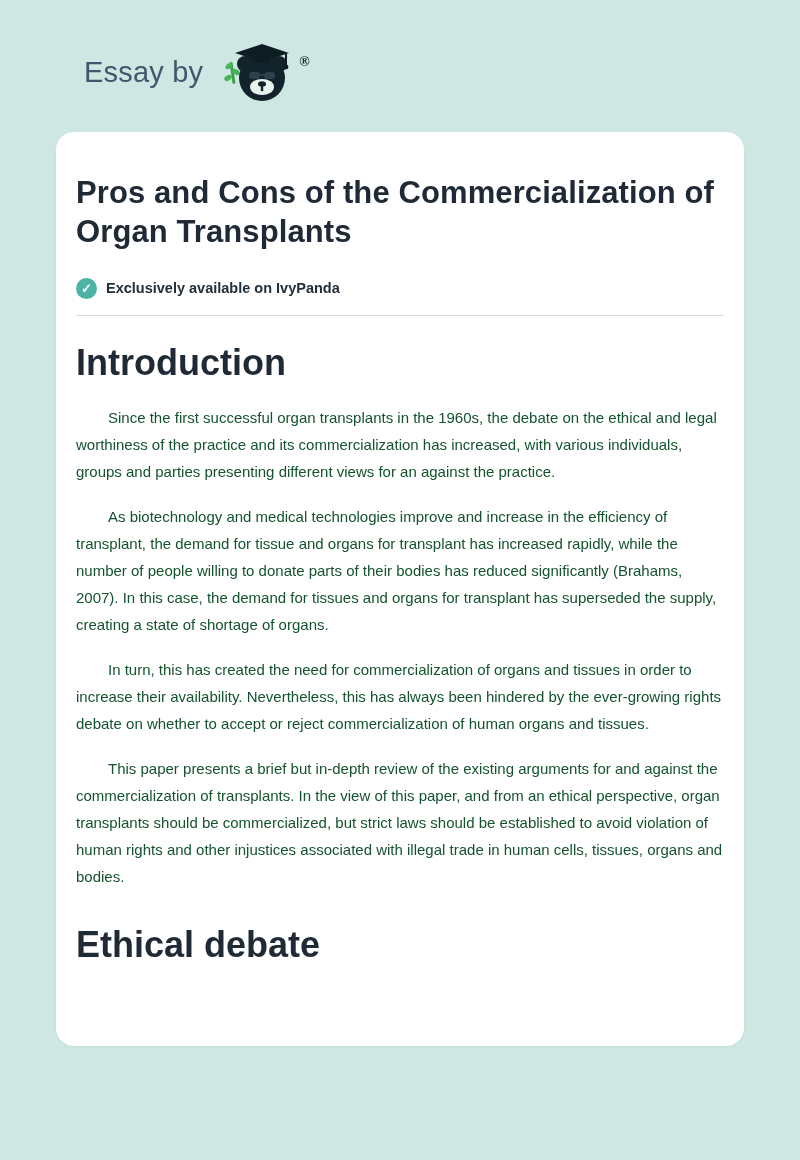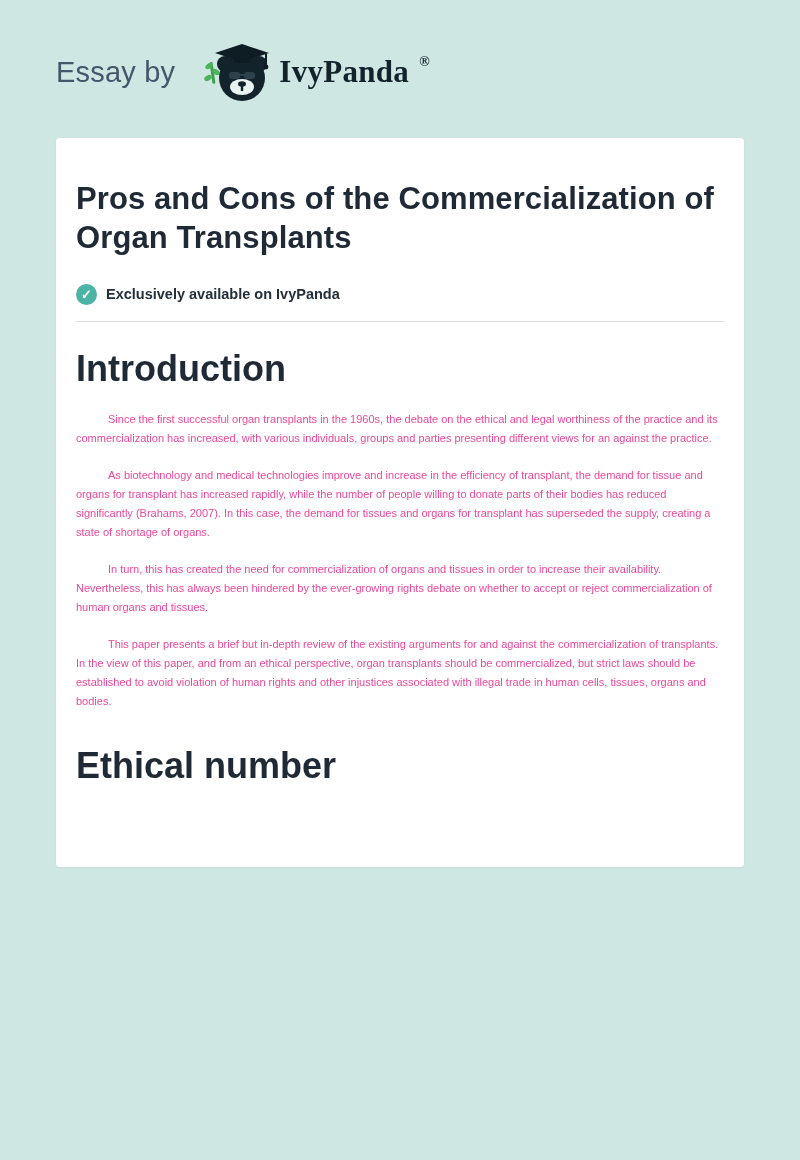--- a/index.html
+++ b/index.html
@@ -8,22 +8,22 @@
     min-height: 1160px;
     background: #cfe7e2;
     font-family: "Liberation Sans", sans-serif;
   }
   .page { width: 800px; min-height: 1160px; padding-bottom: 40px; }
 
   
   .site-header {
     display: flex;
     align-items: center;
-    padding: 40px 0 26px 56px;
-    gap: 22px;
+    padding: 40px 0 26px 84px;
+    gap: 14px;
   }
   .essay-by {
     font-size: 29px;
     color: #44566b;
     letter-spacing: 0.2px;
     margin-right: 6px;
   }
   .brand-link {
     display: flex;
     align-items: center;
@@ -44,23 +44,23 @@
     font-size: 14px;
     color: #13232b;
     vertical-align: super;
     position: relative;
     top: -10px;
   }
 
   
   .essay-card {
     width: 688px;
-    margin: 8px auto;
+    margin: 2px auto;
     background: #ffffff;
-    border-radius: 4px;
+    border-radius: 18px;
     padding: 42px 20px 60px 20px;
     box-shadow: 0 1px 3px rgba(20,60,55,0.06);
   }
   .essay-title {
     font-size: 31px;
     line-height: 1.25;
     font-weight: 700;
     color: #1f2a36;
     margin-bottom: 26px;
     letter-spacing: 0.1px;
@@ -92,23 +92,23 @@
     color: #232f3a;
   }
   .section-heading {
     font-size: 36px;
     font-weight: 700;
     color: #1f2a36;
     margin: 34px 0 20px 0;
   }
   .section-heading:first-of-type { margin-top: 8px; }
   .essay-card p {
-    font-size: 11px;
-    line-height: 19px;
-    color: #ec4899;
+    font-size: 15px;
+    line-height: 27px;
+    color: #14532d;
     text-indent: 32px;
     margin-bottom: 18px;
   }
   .essay-card p:last-child { margin-bottom: 0; }
 
   .logo-svg { display: block; }
 </style>
 </head>
 <body>
 
@@ -135,39 +135,38 @@
 
         <rect x="26" y="32" width="11" height="7" rx="3" fill="#2e4049"></rect>
         <rect x="41" y="32" width="11" height="7" rx="3" fill="#2e4049"></rect>
         <rect x="36" y="34" width="6" height="2" fill="#2e4049"></rect>
 
         <polygon points="39,4 66,13 39,22 12,13" fill="#0e1d24"></polygon>
         <rect x="31" y="16" width="16" height="7" rx="2" fill="#0e1d24"></rect>
         <line x1="63" y1="14" x2="63" y2="26" stroke="#0e1d24" stroke-width="2"></line>
         <circle cx="63" cy="27" r="2.4" fill="#0e1d24"></circle>
       </svg>
-      <span class="brand-name">IvyPanda</span>
         <span class="brand-reg">®</span>
     </a>
   </header>
 
   <article class="essay-card">
 
     <h1 class="essay-title">Pros and Cons of the Commercialization of Organ Transplants</h1>
 
     <div class="badge-row">
       <span class="check-icon">✓</span>
       <span class="badge-text">Exclusively available on IvyPanda</span>
     </div>
 
     <h2 class="section-heading">Introduction</h2>
 
     <p>Since the first successful organ transplants in the 1960s, the debate on the ethical and legal worthiness of the practice and its commercialization has increased, with various individuals, groups and parties presenting different views for an against the practice.</p>
     <p>As biotechnology and medical technologies improve and increase in the efficiency of transplant, the demand for tissue and organs for transplant has increased rapidly, while the number of people willing to donate parts of their bodies has reduced significantly (Brahams, 2007). In this case, the demand for tissues and organs for transplant has superseded the supply, creating a state of shortage of organs.</p>
     <p>In turn, this has created the need for commercialization of organs and tissues in order to increase their availability. Nevertheless, this has always been hindered by the ever-growing rights debate on whether to accept or reject commercialization of human organs and tissues.</p>
     <p>This paper presents a brief but in-depth review of the existing arguments for and against the commercialization of transplants. In the view of this paper, and from an ethical perspective, organ transplants should be commercialized, but strict laws should be established to avoid violation of human rights and other injustices associated with illegal trade in human cells, tissues, organs and bodies.</p>
 
-    <h2 class="section-heading">Ethical number</h2>
+    <h2 class="section-heading">Ethical debate</h2>
 
 
   </article>
 
 </div>
 
 </body></html>

